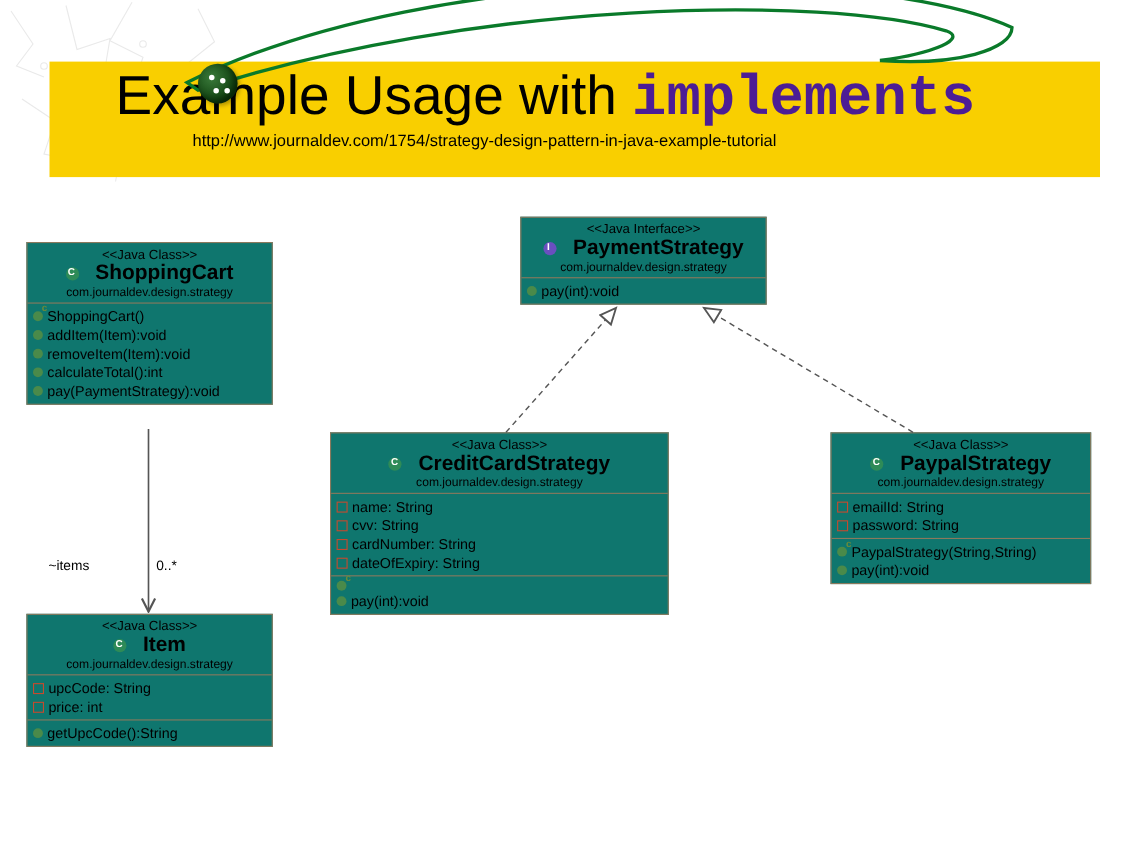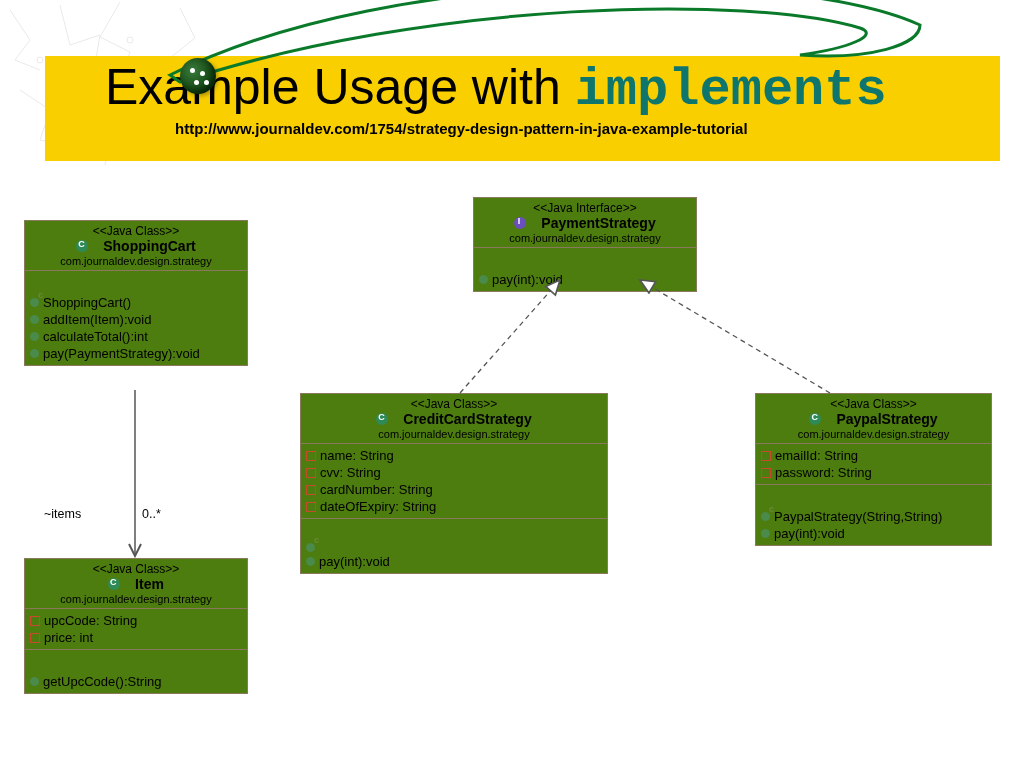--- a/index.html
+++ b/index.html
@@ -56,51 +56,51 @@
     padding-top: 2px;
     font-size: 50px;
     font-weight: 400;
     color: #000;
     font-family: Arial, Helvetica, sans-serif;
     letter-spacing: 0px;
   }
   .titlebar h1 .kw {
     font-family: "Courier New", monospace;
     font-weight: bold;
-    color: #0f766e;
+    color: #4c1d95;
     font-size: 52px;
   }
   .titlebar .url {
     margin: 0;
     font-size: 15px;
-    font-weight: bold;
+    font-weight: normal;
     color: #000;
     padding-left: 70px;
   }
   
   .uml {
     position: absolute;
     border: 1.5px solid #8a795d;
-    background: #4d7c0f;
+    background: #0f766e;
     font-size: 13px;
     color: #000;
   }
   .uml .hdr {
     text-align: center;
     padding: 3px 6px 3px 6px;
     border-bottom: 1.5px solid #8a795d;
   }
   .uml .stereo { font-size: 12px; }
-  .uml .clsname { font-weight: bold; font-size: 14px; display:inline-flex; align-items:center; gap:15px; justify-content:center;}
+  .uml .clsname { font-weight: bold; font-size: 19px; display:inline-flex; align-items:center; gap:15px; justify-content:center;}
   .uml .pkg { font-size: 11px; }
   .uml .section {
     padding: 3px 5px;
     border-bottom: 1.5px solid #8a795d;
   }
-  .uml .section:last-child { border-bottom: none; margin-top: 20px; }
+  .uml .section:last-child { border-bottom: none; }
   .row { display:flex; align-items:center; gap:4px; padding:1px 0; white-space:nowrap; }
   .ico { display:inline-block; width:12px; height:12px; border-radius:50%; flex:0 0 12px; position:relative; }
   .ico-c { background:#2e8b57; }  
   .ico-i { background:#6a4fbf; }  
   .ico-c::after { content:"C"; color:#fff; font-size:9px; font-weight:bold; position:absolute; left:2px; top:-1px;}
   .ico-i::after { content:"I"; color:#fff; font-size:9px; font-weight:bold; position:absolute; left:3.5px; top:-1px;}
   .dot { width:9px; height:9px; border-radius:50%; background:#4a8a4a; flex:0 0 9px; }
   .dot.ctor { position:relative; }
   .dot.ctor::after { content:"c"; position:absolute; top:-8px; right:-4px; font-size:9px; color:#6a8a3a; font-weight:bold; }
   .sq { width:8px; height:8px; border:1.5px solid #c54a2e; background:transparent; flex:0 0 8px; }
@@ -158,20 +158,24 @@
     <div class="row">
         <span class="dot ctor"></span>
         <span>ShoppingCart()</span>
       </div>
     <div class="row">
         <span class="dot"></span>
         <span>addItem(Item):void</span>
       </div>
     <div class="row">
         <span class="dot"></span>
+        <span>removeItem(Item):void</span>
+      </div>
+    <div class="row">
+        <span class="dot"></span>
         <span>calculateTotal():int</span>
       </div>
     <div class="row">
         <span class="dot"></span>
         <span>pay(PaymentStrategy):void</span>
       </div>
   </div>
 </div>
 
 <div class="uml" id="box-item">

